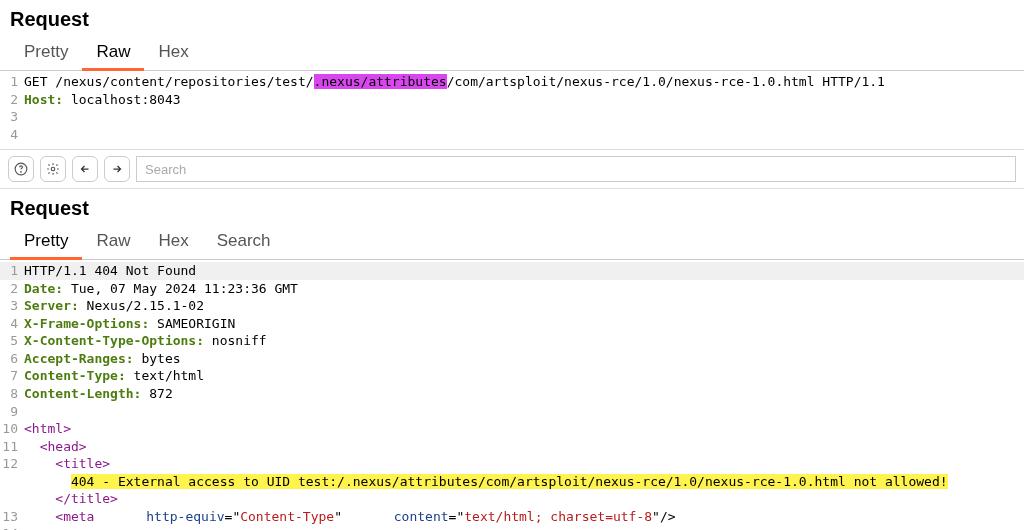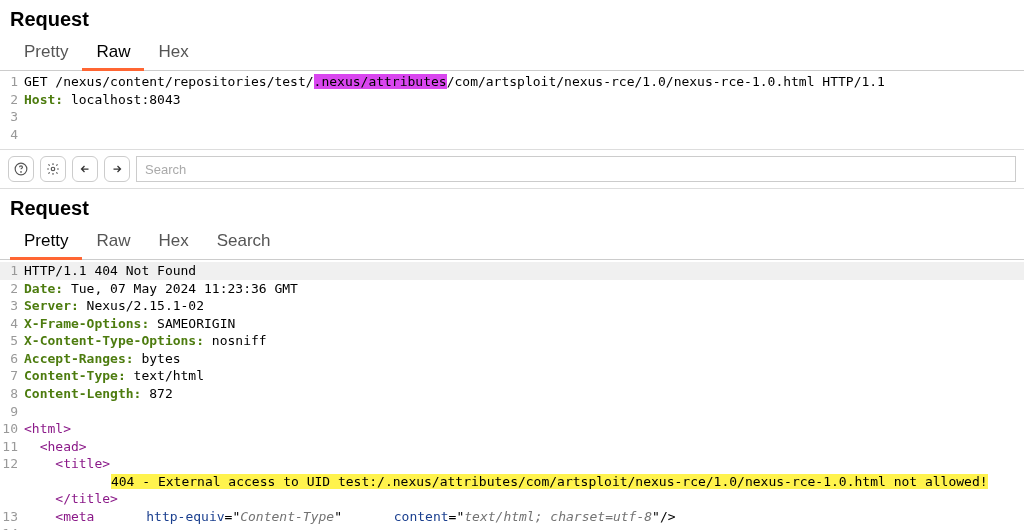--- a/index.html
+++ b/index.html
@@ -50,25 +50,25 @@
   text-align: right;
   color: #999;
   padding-right: 6px;
   flex-shrink: 0;
   user-select: none;
 }
 .code {
   flex: 1;
 }
 .hl-sel { background: #d946ef; }
-.hl-yellow { background: #fff34d; margin-left: 40px; }
+.hl-yellow { background: #fff34d; }
 .tok-key { color: #4d7c0f; font-weight: bold; }
 .tok-tag { color: #8b1a89; }
 .tok-attr { color: #1a3f8f; margin-left: 44px; }
-.tok-str { color: #737373; font-style: italic; }
+.tok-str { color: #b91c1c; }
 .tok-indent { display:inline-block; }
 .status-row { background: #f0f0f0; }
 .toolbar {
   display: flex;
   align-items: center;
   gap: 6px;
   padding: 6px 8px;
   border-top: 1px solid #ddd;
   border-bottom: 1px solid #ddd;
 }

